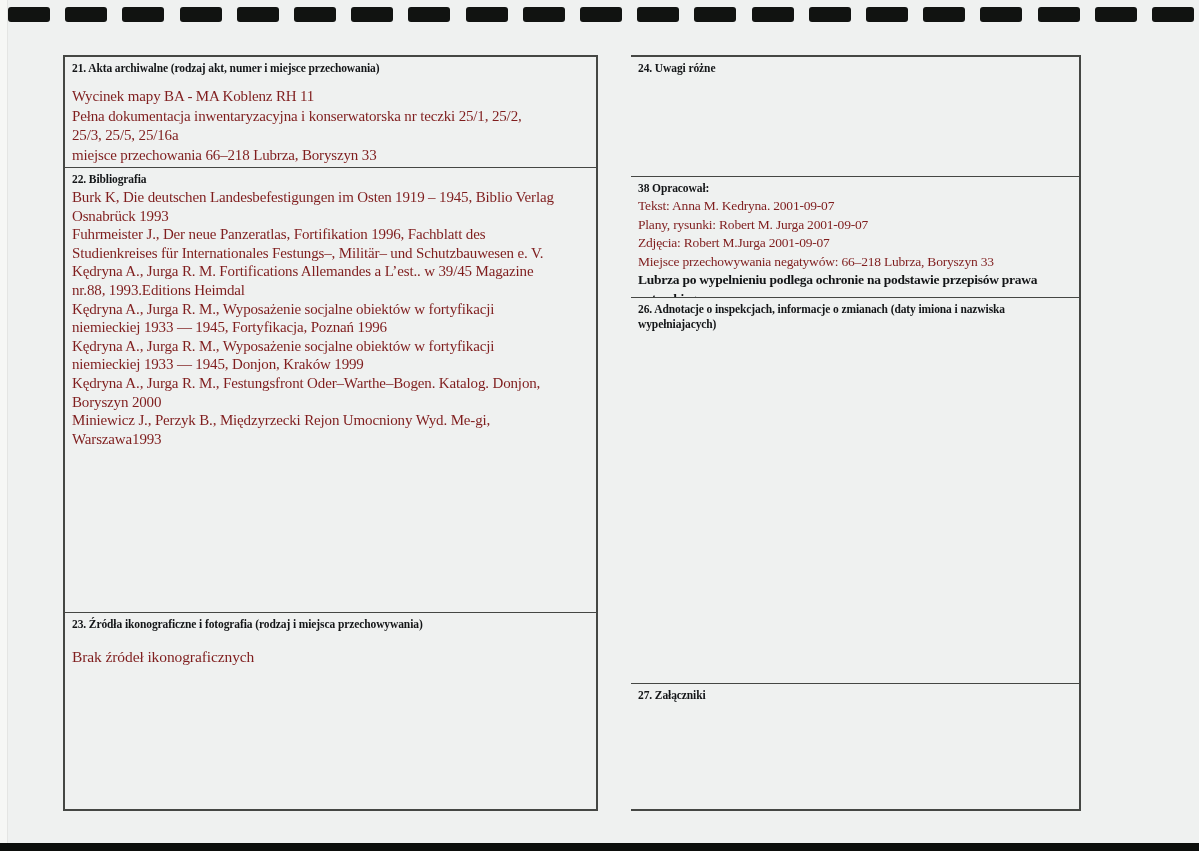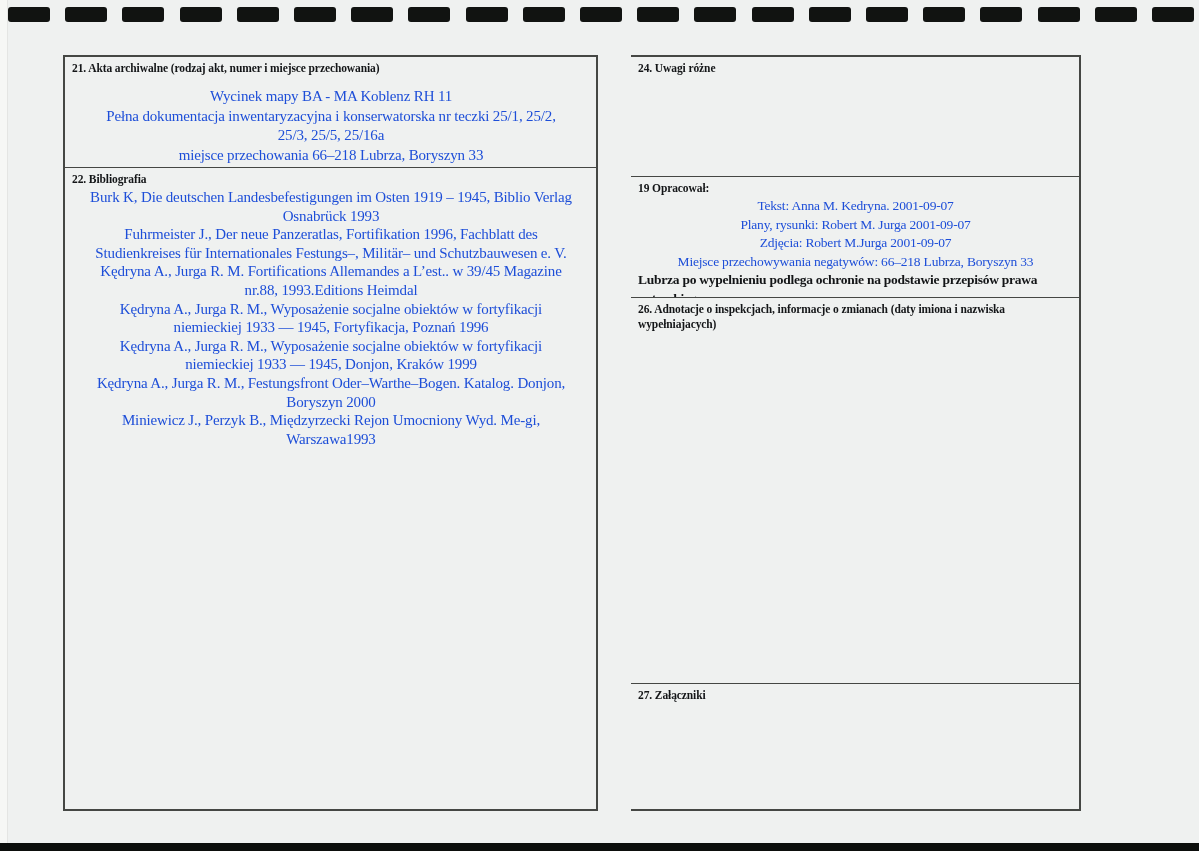--- a/index.html
+++ b/index.html
@@ -44,21 +44,21 @@
   .c23{height:197px;}
   .c24{height:119px;}
   .c25{height:121px;}
   .c26{height:386px;}
   .c27{height:126px;font-family:Liberation Serif, serif;}
   .flabel{
     font-weight:bold;font-size:11.5px;line-height:15px;
     letter-spacing:-0.1px;color:#131517;
   }
   .flabel.regular{font-weight:bold;}
-  .ftext{white-space:pre-line;color:#1d4ed8;text-align:center;}
+  .ftext{white-space:pre-line;color:#7f1d1d;}
   .t21{font-size:15px;line-height:19.5px;letter-spacing:-0.15px;margin-top:11px;}
   .t22{font-size:15px;line-height:18.6px;letter-spacing:-0.15px;margin-top:1px;}
   .t23{font-size:15.5px;line-height:20px;letter-spacing:-0.1px;margin-top:15px;}
   .t25{font-size:13.5px;line-height:18.5px;letter-spacing:-0.2px;margin-top:1px;}
   .note25{
     font-weight:bold;font-size:13.5px;line-height:18.5px;
     letter-spacing:-0.25px;white-space:pre-line;color:#131517;
   }
 </style>
 </head>
@@ -110,28 +110,32 @@
 nr.88, 1993.Editions Heimdal
 Kędryna A., Jurga R. M., Wyposażenie socjalne obiektów w fortyfikacji
 niemieckiej 1933 — 1945, Fortyfikacja, Poznań 1996
 Kędryna A., Jurga R. M., Wyposażenie socjalne obiektów w fortyfikacji
 niemieckiej 1933 — 1945, Donjon, Kraków 1999
 Kędryna A., Jurga R. M., Festungsfront Oder–Warthe–Bogen. Katalog. Donjon,
 Boryszyn 2000
 Miniewicz J., Perzyk B., Międzyrzecki Rejon Umocniony Wyd. Me-gi,
 Warszawa1993</div>
     </section>
+    <section class="cell c23">
+      <div class="flabel">23. Źródła ikonograficzne i fotografia (rodzaj i miejsca przechowywania)</div>
+      <div class="ftext t23">Brak źródeł ikonograficznych</div>
+    </section>
   </div>
 
   <div class="col col-right">
     <section class="cell c24">
       <div class="flabel">24. Uwagi różne</div>
     </section>
     <section class="cell c25">
-      <div class="flabel">19 Opracował:</div>
+      <div class="flabel">38 Opracował:</div>
       <div class="ftext t25">Tekst: Anna M. Kedryna. 2001-09-07
 Plany, rysunki: Robert M. Jurga 2001-09-07
 Zdjęcia: Robert M.Jurga 2001-09-07
 Miejsce przechowywania negatywów: 66–218 Lubrza, Boryszyn 33</div>
       <div class="note25">Lubrza po wypelnieniu podlega ochronie na podstawie przepisów prawa autorskiego</div>
     </section>
     <section class="cell c26">
       <div class="flabel">26. Adnotacje o inspekcjach, informacje o zmianach (daty imiona i nazwiska wypełniajacych)</div>
     </section>
     <section class="cell c27">

